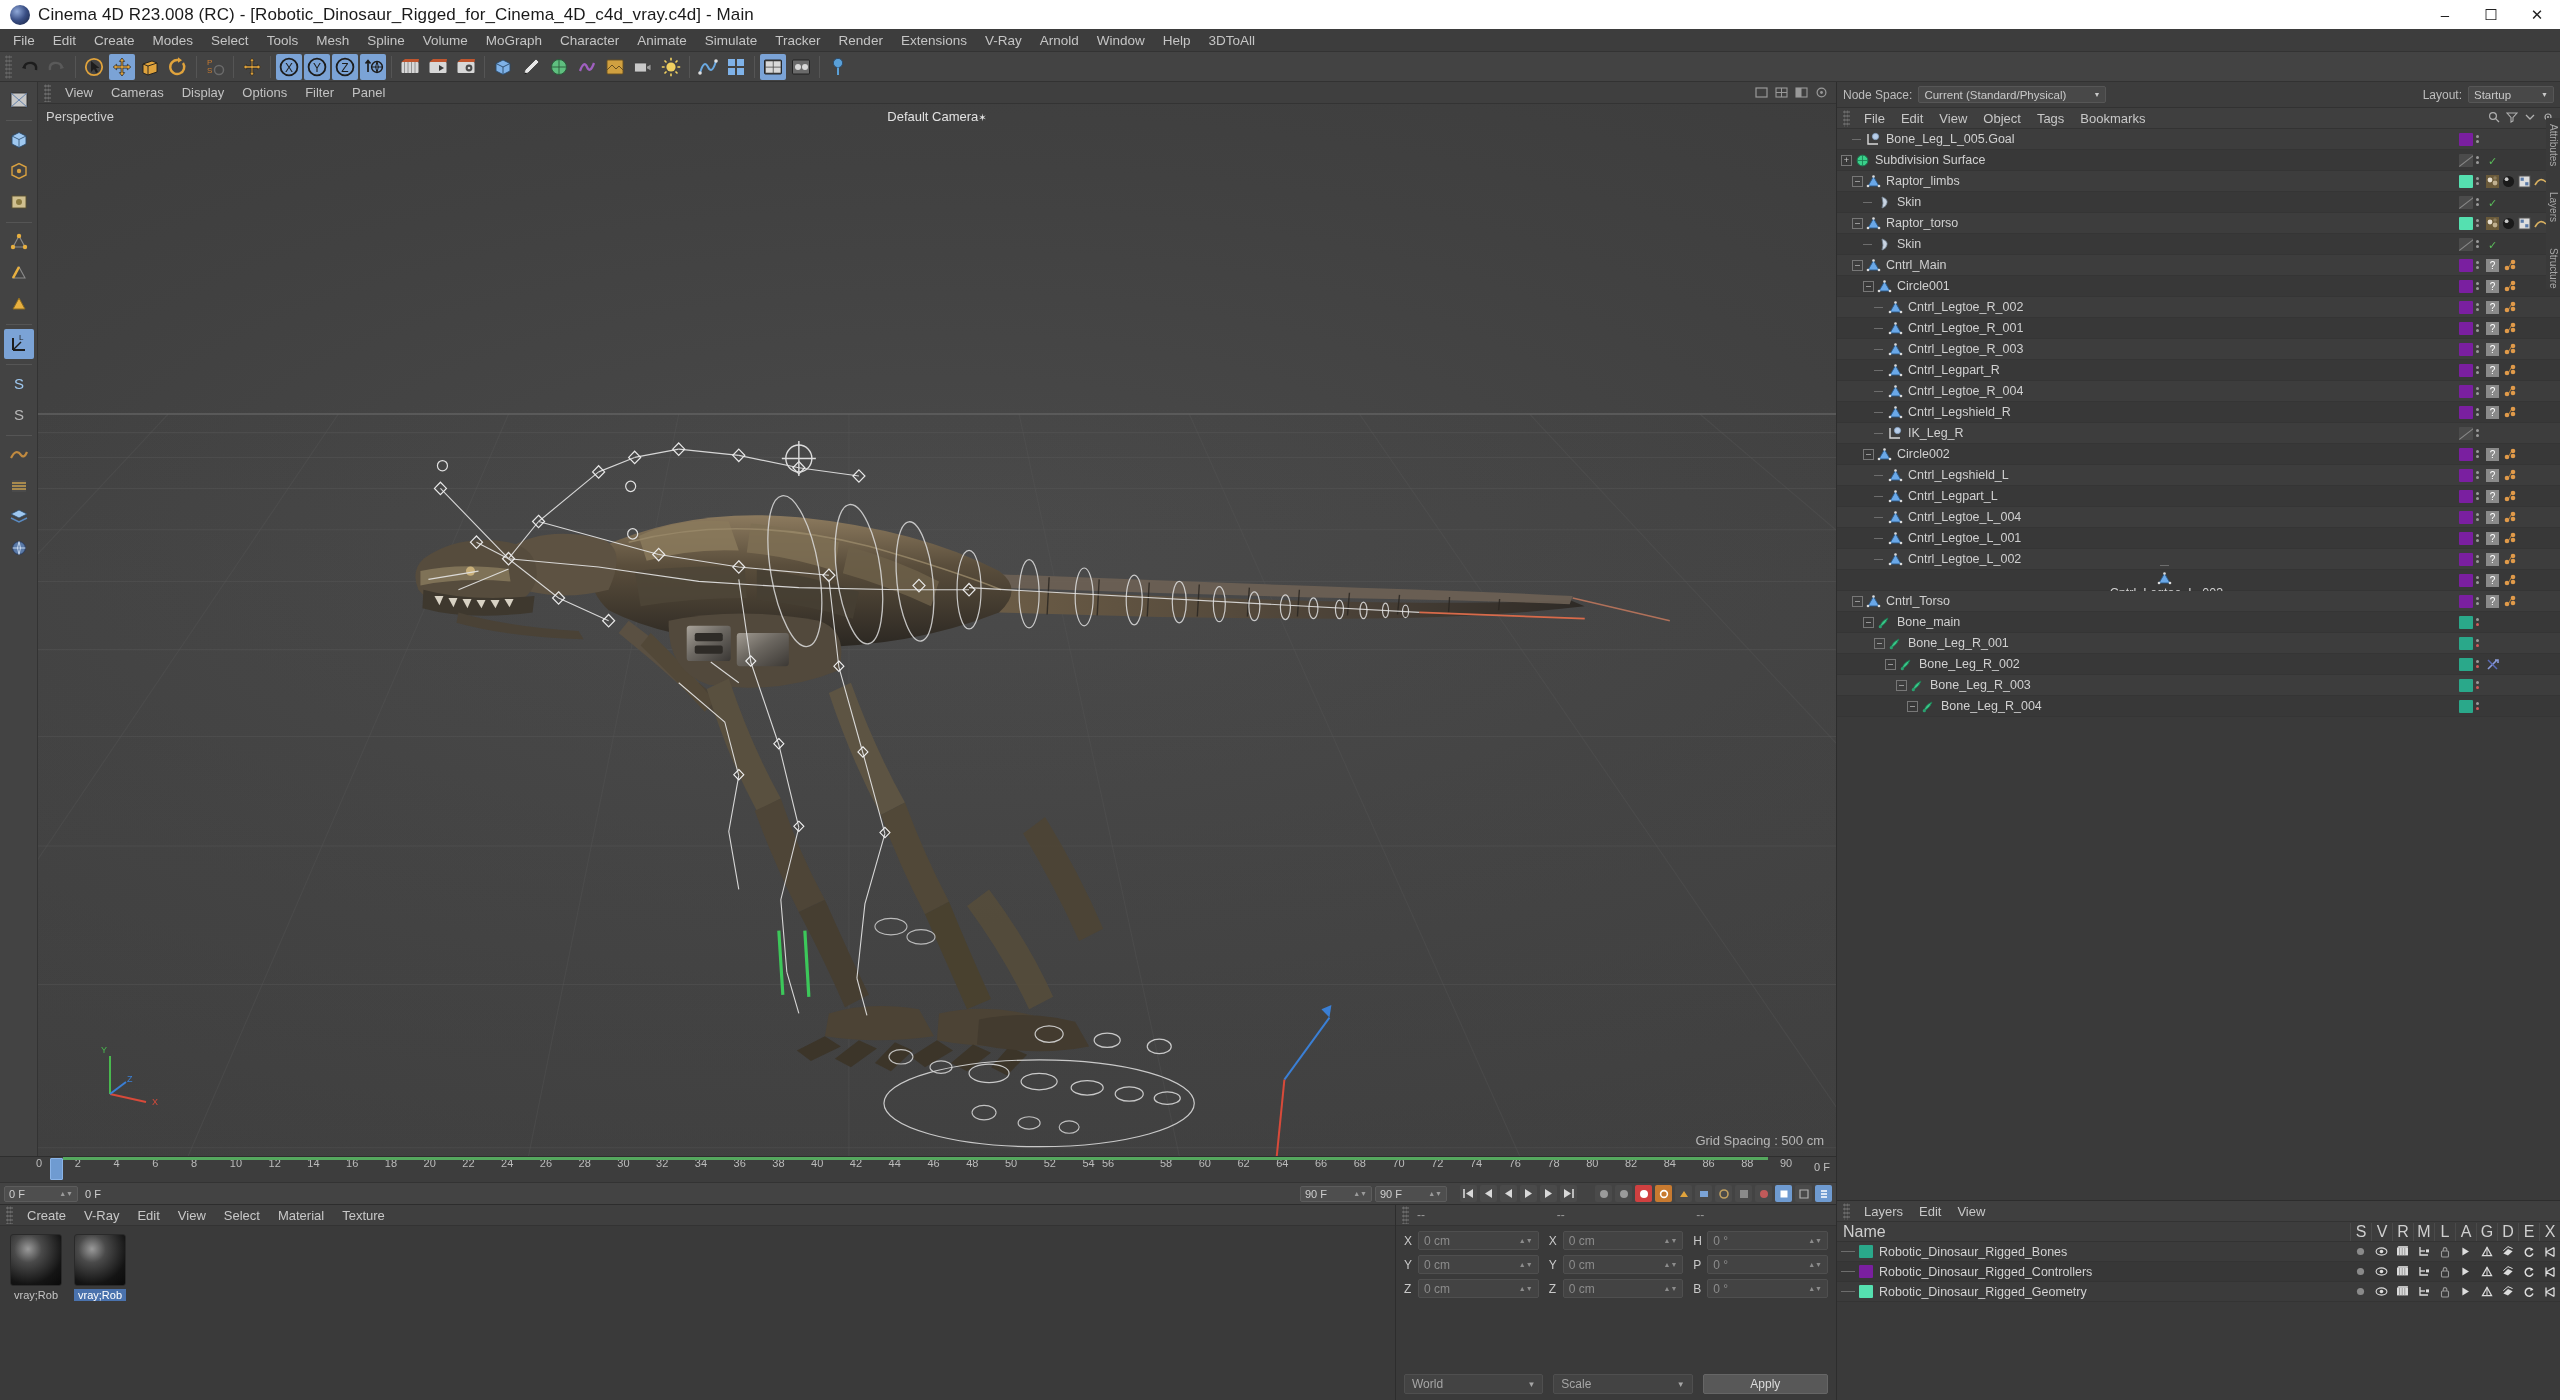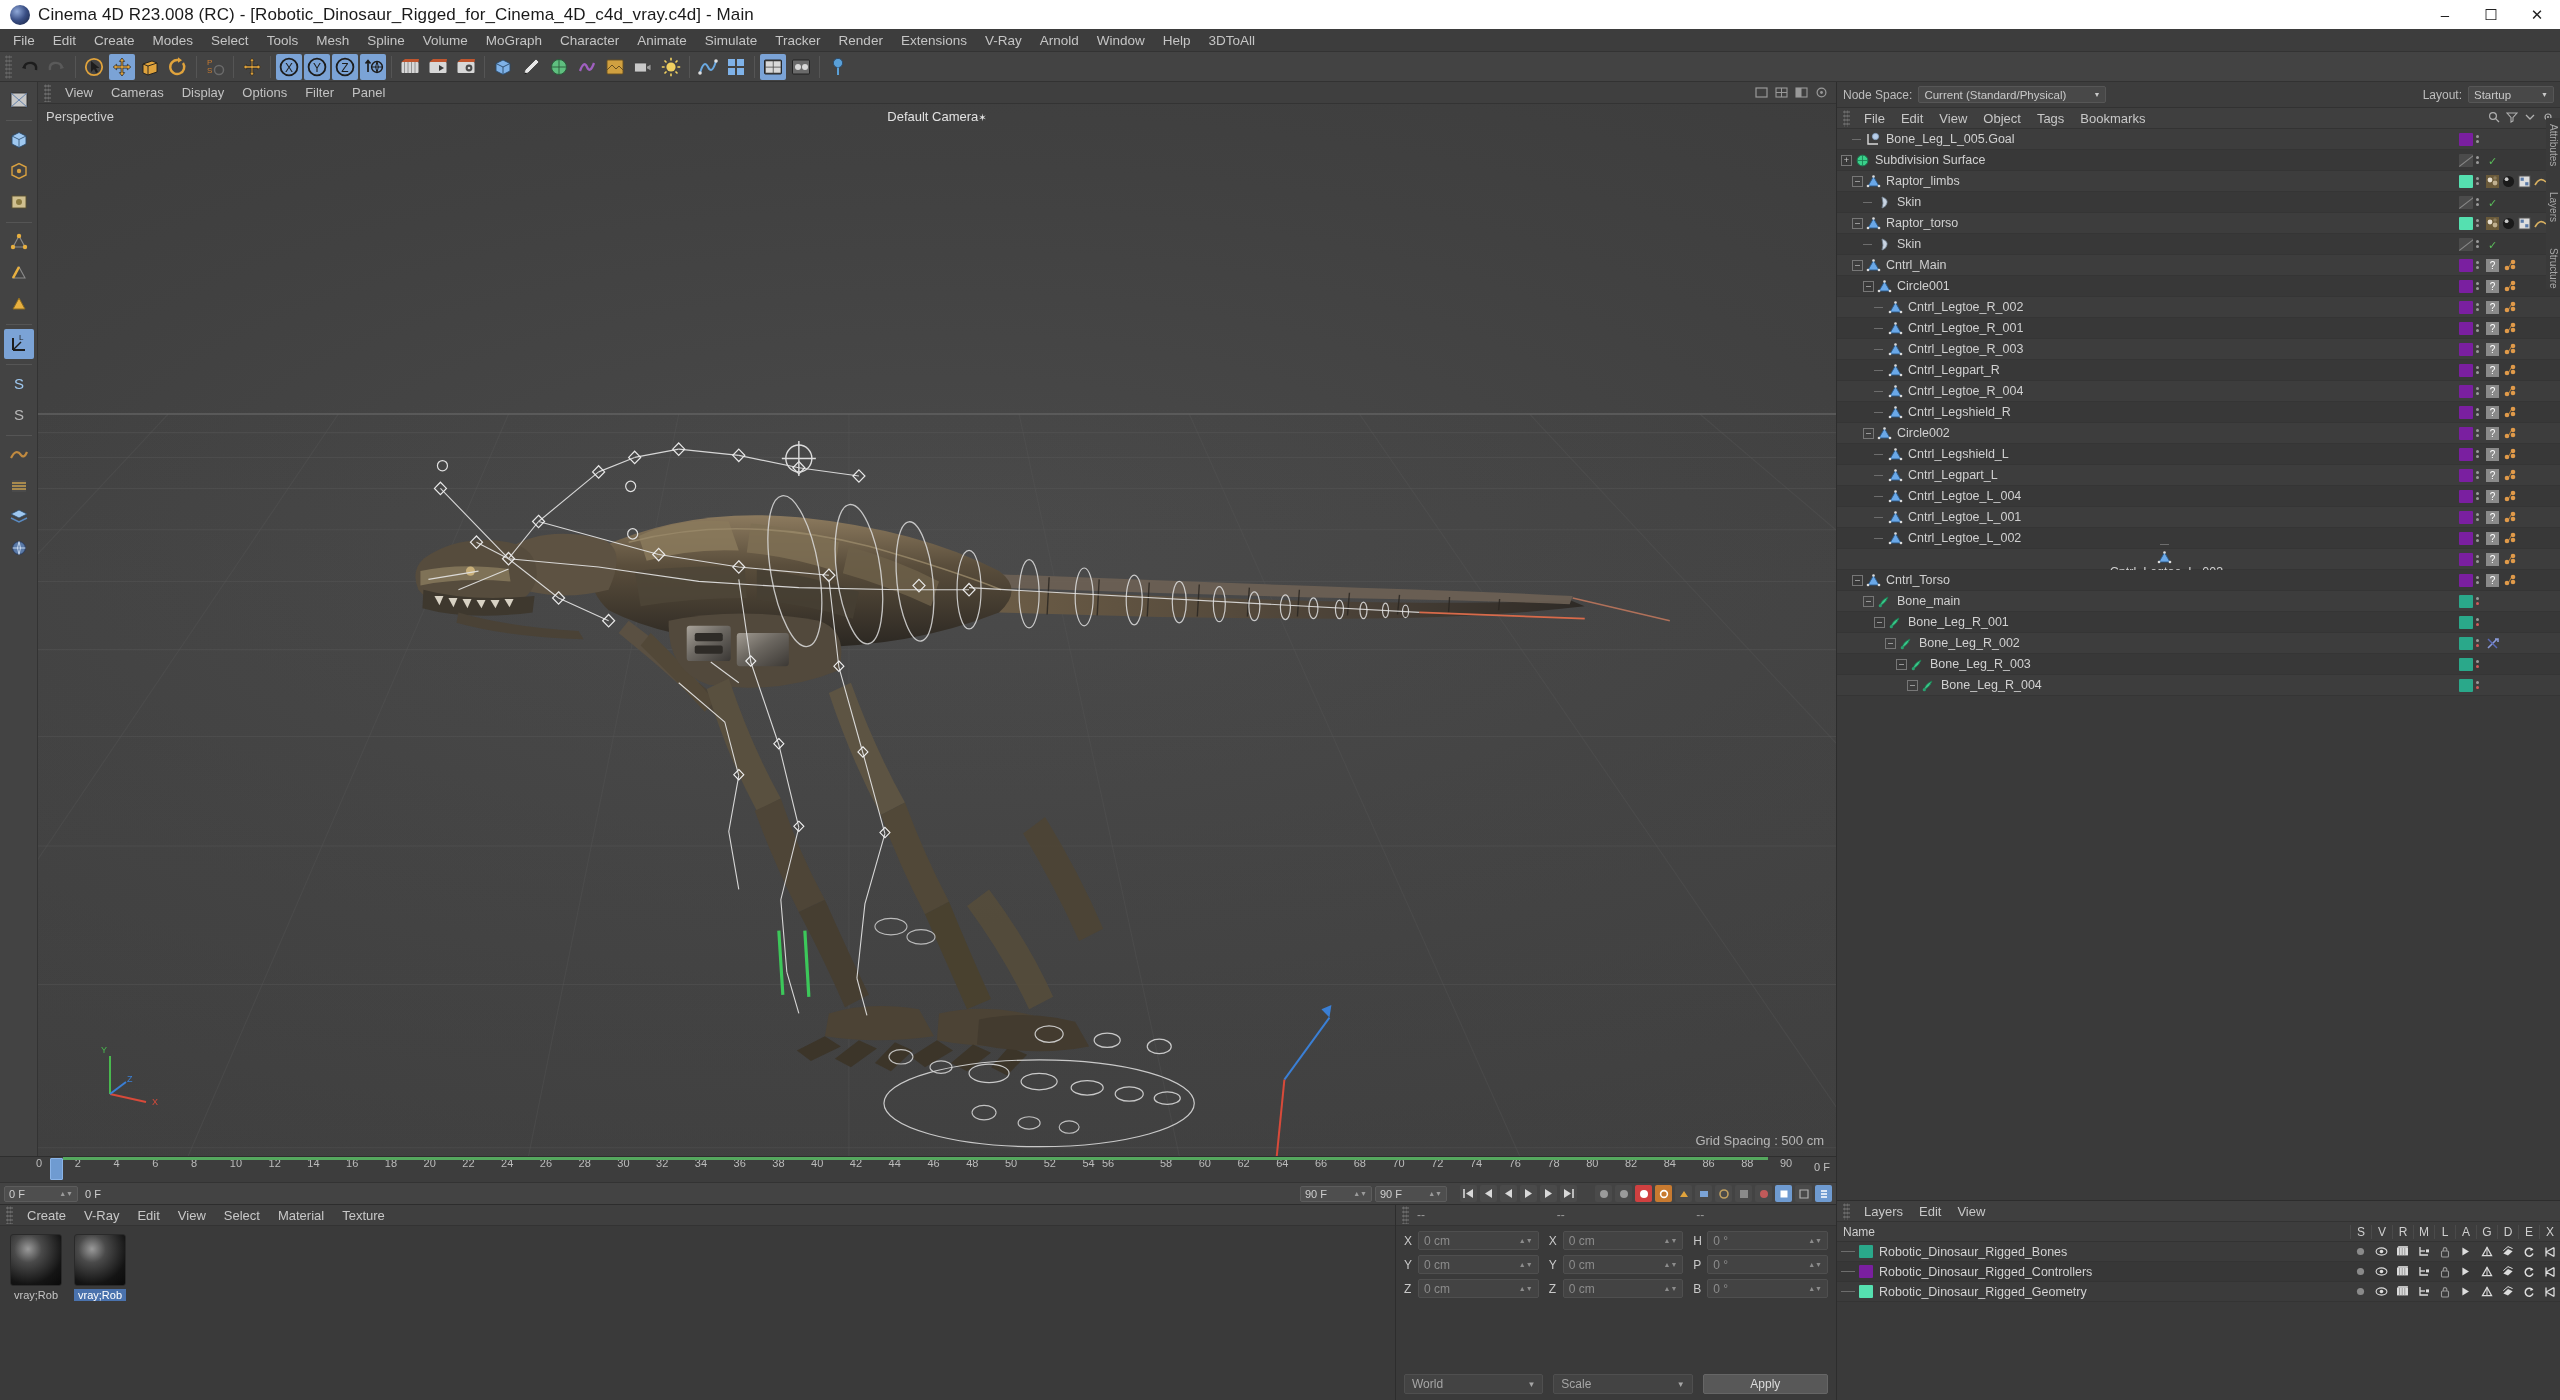--- a/index.html
+++ b/index.html
@@ -192,21 +192,21 @@
 
   
   .lm{ height:200px; flex:0 0 200px; display:flex; flex-direction:column;
     border-top:1px solid #2d2d2d; background:#3a3a3a; }
   .lm-menu{ height:21px; background:#3f3f3f; display:flex; align-items:center;
     font-size:13px; padding-left:6px; border-bottom:1px solid #333; }
   .lm-menu .vgrip{ width:7px; height:17px; margin-right:6px;
     background-image:radial-gradient(#6a6a6a 1px, transparent 1.2px);
     background-size:3px 4px; }
   .lm-menu .mi{ padding:2px 8px; }
-  .lm-hdr{ height:20px; display:flex; align-items:center; font-size:12px;
+  .lm-hdr{ height:20px; display:flex; align-items:center; font-size:16px;
     color:#cfcfcf; background:#3d3d3d; border-bottom:1px solid #333; }
   .lm-hdr .nm{ flex:1; padding-left:6px; }
   .lm-hdr .cc{ width:21px; text-align:center; border-left:1px solid #4a4a4a; }
   .lrow{ height:20px; display:flex; align-items:center; font-size:12.5px;
     color:#d2d2d2; border-bottom:1px solid #343434; }
   .lrow:nth-child(odd){ background:#3b3b3b; }
   .lrow:nth-child(even){ background:#373737; }
   .lrow .nm{ flex:1; display:flex; align-items:center; padding-left:4px;
     min-width:0; overflow:hidden; }
   .lrow .tstub{ width:14px; height:1px; background:#6d6d6d; margin-right:4px; flex:0 0 14px; }
@@ -1629,20 +1629,40 @@
                 <span class="otag"><svg width="16" height="13" viewBox="0 0 16 13">
                     <circle cx="11" cy="3" r="2.3" fill="#e09a4a"></circle>
                     <circle cx="11" cy="8" r="2.3" fill="#e09a4a"></circle>
                     <circle cx="5" cy="9" r="2.3" fill="#e09a4a"></circle>
                     <path d="M9 4 L7 8" stroke="#c08030" stroke-width="1"></path>
                   </svg></span>
               </div>
             </div>
           </div>
           <div class="orow">
+            <div class="otree" style="padding-left: 37px;">
+              <div class="ostub">
+                <i></i>
+              </div>
+              <span class="oicon"><svg width="15" height="15" viewBox="0 0 15 15">
+                  <path d="M2 2 V12 H12" stroke="#d8d8d8" stroke-width="1.4" fill="none"></path>
+                  <circle cx="9.5" cy="4.5" r="3.1" fill="#b8cde8" stroke="#8aa8cc" stroke-width=".8"></circle>
+                </svg></span>
+              <span class="olabel">IK_Leg_R</span>
+            </div>
+            <div class="ocols">
+              <div class="ochip none"></div>
+              <div class="odots">
+                <i></i>
+                <i></i>
+              </div>
+              <div class="otags"></div>
+            </div>
+          </div>
+          <div class="orow">
             <div class="otree" style="padding-left: 26px;">
               <div class="oexp">–</div>
               <span class="oicon"><svg width="15" height="15" viewBox="0 0 15 15">
                   <path d="M7.5 2.5 L13 12 H2 Z" fill="#6aa8e8" stroke="#2a5a8a" stroke-width=".9"></path>
                   <circle cx="2" cy="12" r="1.3" fill="#dcdcdc"></circle>
                   <circle cx="13" cy="12" r="1.3" fill="#dcdcdc"></circle>
                   <circle cx="7.5" cy="2.5" r="1.3" fill="#dcdcdc"></circle>
                 </svg></span>
               <span class="olabel">Circle002</span>
             </div>

